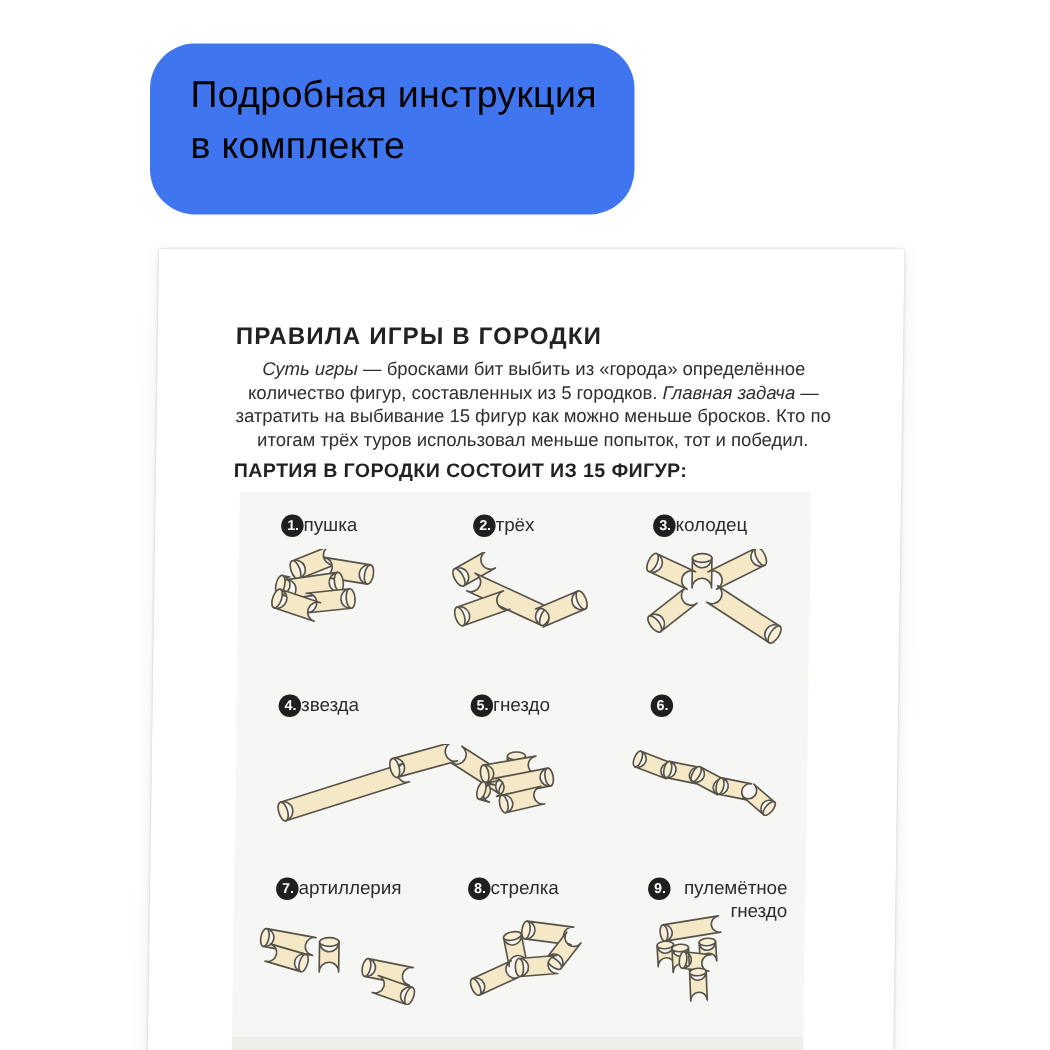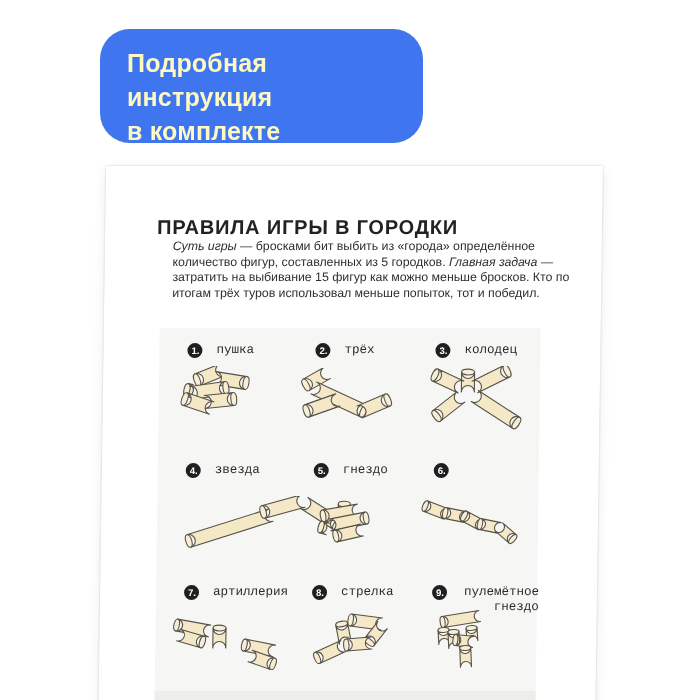--- a/index.html
+++ b/index.html
@@ -18,36 +18,36 @@
     position:relative;width:700px;height:700px;overflow:hidden;background:#fff;
     font-family:"Liberation Sans","DejaVu Sans",sans-serif;color:var(--ink);
   }
   
   .badge{
     position:absolute;left:100px;top:29px;width:323px;height:114px;
     background:var(--accent);border-radius:30px;box-sizing:border-box;
     padding:17px 10px 0 27px;
   }
   .badge-line{
-    color:#fef9c3;font-weight:bold;font-size:25px;line-height:34px;letter-spacing:.2px;
+    color:#000000;font-weight:normal;font-size:25px;line-height:34px;letter-spacing:.2px;
   }
   
   .paper{
     position:absolute;left:106px;top:166px;width:497px;height:594px;
     background:var(--paper);
     transform:skewX(-0.8deg);transform-origin:top left;
     box-shadow:0 0 2px rgba(0,0,0,.22), 0 4px 14px rgba(0,0,0,.07);
   }
   .doc-title{
     position:absolute;left:52px;top:50px;
-    font-size:20px;font-weight:bold;letter-spacing:.8px;color:#222;
+    font-size:16px;font-weight:bold;letter-spacing:.8px;color:#222;
   }
   .doc-intro{
-    position:absolute;left:68px;top:73px;width:414px;
-    font-size:12.3px;line-height:15.6px;color:#2e2e2e;
+    position:absolute;left:44px;top:73px;width:414px;
+    font-size:12.3px;line-height:15.6px;color:#2e2e2e;text-align:center;
   }
   .doc-intro .em{font-style:italic;}
   .doc-subtitle{
     position:absolute;left:52px;top:140px;
     font-size:13px;font-weight:bold;letter-spacing:.3px;color:#222;
   }
   .grid-panel{
     position:absolute;left:56px;top:162px;width:381px;height:398px;
     background:var(--panel);
   }
@@ -57,21 +57,21 @@
   }
   
   .fig-item{position:absolute;display:flex;align-items:flex-start;}
   .num{
     flex:0 0 auto;width:15px;height:15px;border-radius:50%;
     background:var(--circle);color:#fff;font-size:9.5px;font-weight:bold;
     display:flex;align-items:center;justify-content:center;
     line-height:1;padding-left:1px;box-sizing:border-box;
   }
   .lbl{
-    margin-left:14px;font-size:12.5px;line-height:15px;color:var(--ink);font-family:Liberation Mono, monospace;
+    margin-left:0;font-size:12.5px;line-height:15px;color:var(--ink);
   }
   .lbl-wrap{width:78px;text-align:right;}
   .fig-svg{position:absolute;}
   .peg{fill:var(--peg-fill);stroke:var(--peg-stroke);stroke-width:1.1;stroke-linejoin:round;}
   .peg-face{fill:var(--peg-face);stroke:var(--peg-stroke);stroke-width:1.1;}
 </style>
 </head>
 <body>
 
 <div class="stage">
@@ -82,20 +82,21 @@
   </div>
 
   <div class="paper">
 
     <div class="doc-title">ПРАВИЛА ИГРЫ В ГОРОДКИ</div>
 
     <div class="doc-intro">
       <span class="em">Суть игры</span><span> — бросками бит выбить из «города» определённое количество фигур, составленных из 5 городков. </span><span class="em">Главная задача</span><span> — затратить на выбивание 15 фигур как можно меньше бросков. Кто по итогам трёх туров использовал меньше попыток, тот и победил.</span>
     </div>
 
+    <div class="doc-subtitle">ПАРТИЯ В ГОРОДКИ СОСТОИТ ИЗ 15 ФИГУР:</div>
 
     <div class="grid-panel">
       <div class="panel-strip"></div>
     </div>
 
     <div class="fig-item" style="left:84px;top:177px">
       <span class="num">1.</span>
       <span class="lbl">пушка</span>
     </div>
     <div class="fig-item" style="left:212px;top:177px">

